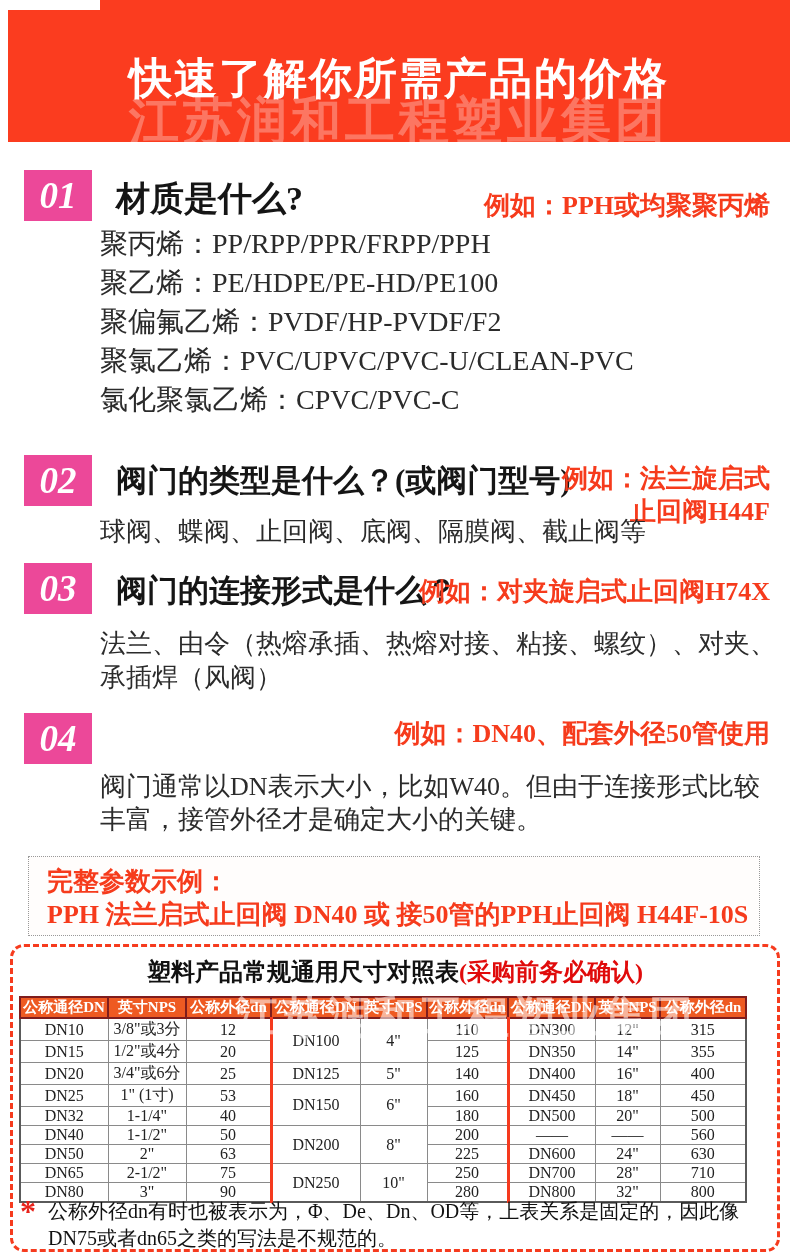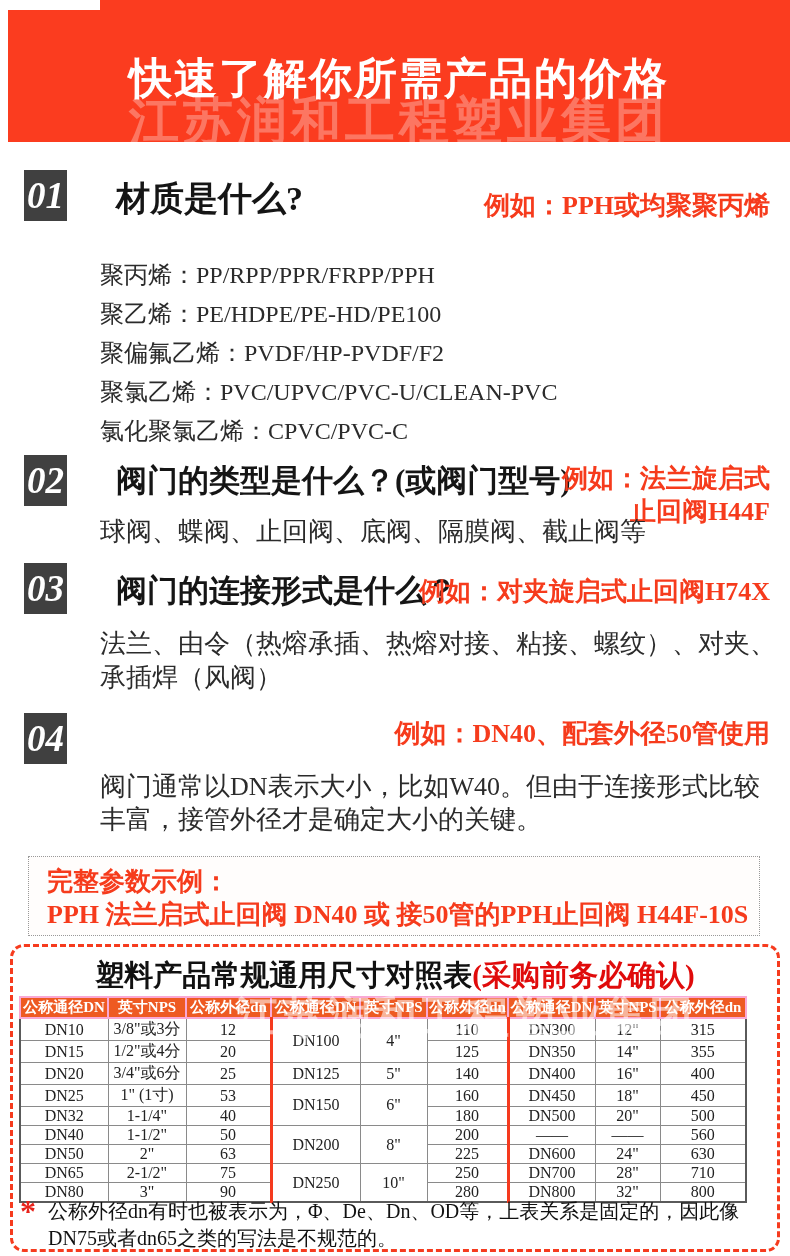--- a/index.html
+++ b/index.html
@@ -13,31 +13,31 @@
   .banner-notch{left:100px;top:0;width:690px;height:10px;background:#fb3c1f;}
   .banner-title{left:0;top:40px;width:100%;text-align:center;color:#fff;
                 font-size:43px;font-weight:bold;letter-spacing:2px;}
   .banner-watermark{left:0;top:78px;width:100%;text-align:center;
                     font-size:50px;font-weight:900;color:rgba(255,255,255,0.30);
                     letter-spacing:4px;white-space:nowrap;}
   .banner-subtitle{left:0;top:92px;width:100%;text-align:center;color:#fff;
                    font-size:26px;font-weight:bold;letter-spacing:1px;}
 
   
-  .badge{width:43px;height:51px;background:#404040;color:#fff;display:flex;
+  .badge{width:68px;height:51px;background:#ec4899;color:#fff;display:flex;
          align-items:center;justify-content:center;font-size:37px;font-weight:bold;
          font-style:italic;}
   .sec-title{color:#151515;font-weight:bold;white-space:nowrap;margin-left:16px;}
   .sec-example{color:#f63b1c;font-weight:bold;font-size:26px;white-space:nowrap;}
   .sec-lines{color:#2b2b2b;white-space:nowrap;}
 
   .s1-badge{left:24px;top:170px;}
   .s1-title{left:100px;top:176px;font-size:34px;}
   .s1-example{right:20px;top:188px;}
-  .s1-lines{left:100px;top:256px;font-size:24px;line-height:39px;}
+  .s1-lines{left:100px;top:224px;font-size:28px;line-height:39px;}
 
   .s2-badge{left:24px;top:455px;}
   .s2-title{left:100px;top:460px;font-size:31px;}
   .s2-example{right:20px;top:462px;text-align:right;line-height:33px;}
   .s2-lines{left:100px;top:515px;font-size:26px;line-height:34px;}
 
   .s3-badge{left:24px;top:563px;}
   .s3-title{left:100px;top:570px;font-size:31px;}
   .s3-example{right:20px;top:574px;}
   .s3-lines{left:100px;top:627px;font-size:26px;line-height:34px;}
@@ -49,28 +49,28 @@
 
   
   .param-box{left:28px;top:856px;width:732px;height:80px;background:#fffdfc;
              border:1px dotted #999;padding:8px 0 0 18px;}
   .param-line{color:#f63b1c;font-weight:bold;font-size:26px;line-height:33px;
               white-space:nowrap;}
 
   
   .dash-box{left:10px;top:944px;width:770px;height:308px;border:3px dashed #f63b1e;
             border-radius:14px;}
-  .table-title{left:0;top:956px;width:100%;text-align:center;font-size:29px;
+  .table-title{left:0;top:956px;width:100%;text-align:center;font-size:24px;
                font-weight:bold;color:#111;white-space:nowrap;}
   .table-title .red{color:#e00b0b;}
 
   .size-table{left:19px;top:996px;border-collapse:collapse;table-layout:fixed;
               border:2px solid #5a5a5a;}
   .size-table th{background:#ee5a22;color:#fff;font-size:15px;font-weight:bold;
-                 height:20px;border:2px solid #f9a8d4;padding:0;white-space:nowrap;}
+                 height:20px;border:2px solid #7f1d1d;padding:0;white-space:nowrap;}
   .size-table td{font-size:16px;color:#222;text-align:center;height:19px;
                  border:1px solid #8a8a8a;padding:0;white-space:nowrap;}
   .size-table td.grp{border-left:3px solid #f53a1e;}
   .tbl-watermark{left:235px;top:988px;font-size:44px;font-weight:900;
                  color:rgba(255,255,255,0.55);letter-spacing:2px;white-space:nowrap;
                  pointer-events:none;}
 
   
   .footnote{left:20px;top:1198px;width:742px;}
   .footnote-star{position:absolute;left:0;top:-2px;color:#e8221a;font-size:32px;

